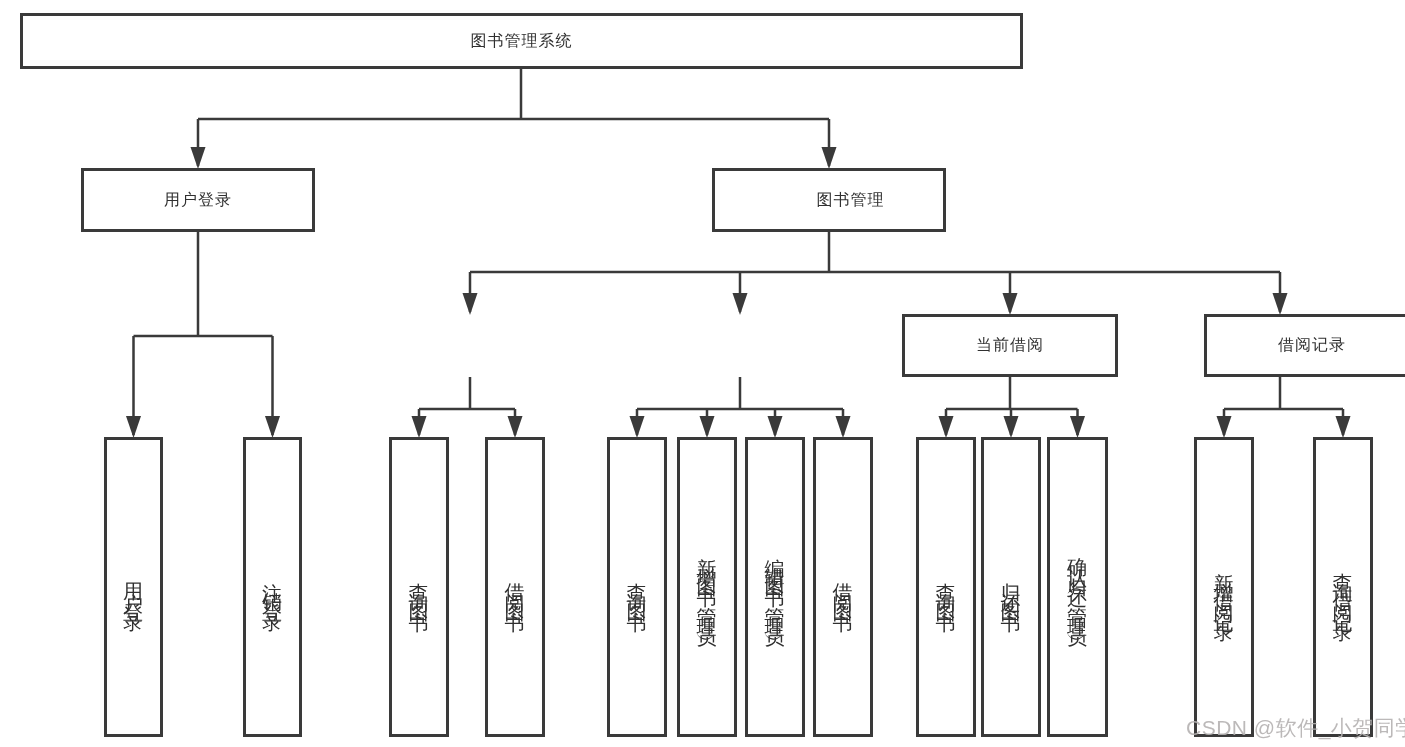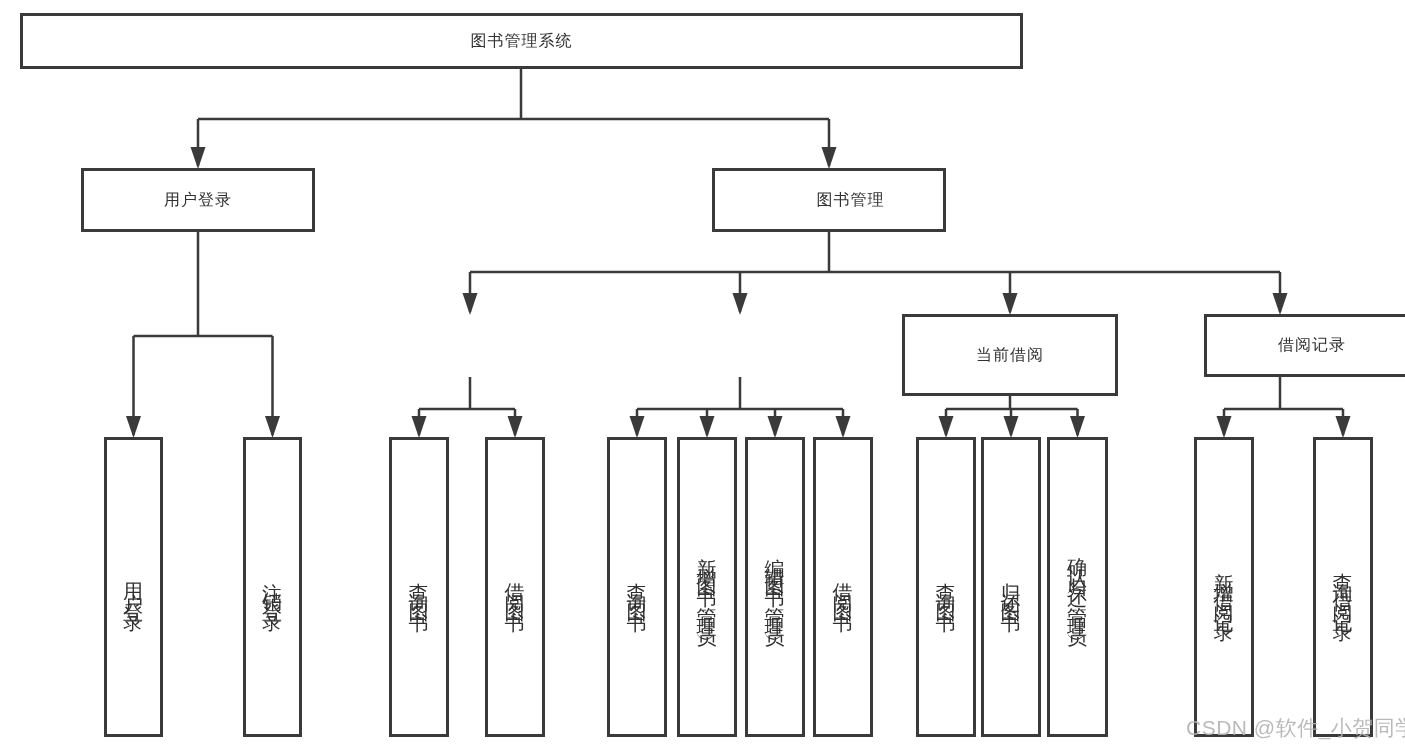--- a/index.html
+++ b/index.html
@@ -103,21 +103,21 @@
     <span>图书管理系统</span>
   </div>
 
   <div class="node hnode" style="left:81px; top:168px; width:234px; height:64px;">
     <span>用户登录</span>
   </div>
   <div class="node hnode" style="left:712px; top:168px; width:234px; height:64px;padding-left:43px;">
     <span>图书管理</span>
   </div>
 
-  <div class="node hnode" style="left:902px; top:314px; width:216px; height:82px;">
+  <div class="node hnode" style="left:902px; top:314px; width:216px; height:63px;">
     <span>当前借阅</span>
   </div>
   <div class="node hnode" style="left:1172px; top:314px; width:216px; height:63px;margin-left:32px;">
     <span>借阅记录</span>
   </div>
 
   <div class="node vnode" style="left:104px; width:59px;">
     <span class="vtext">用户登录</span>
   </div>
   <div class="node vnode" style="left:243px; width:59px;">

